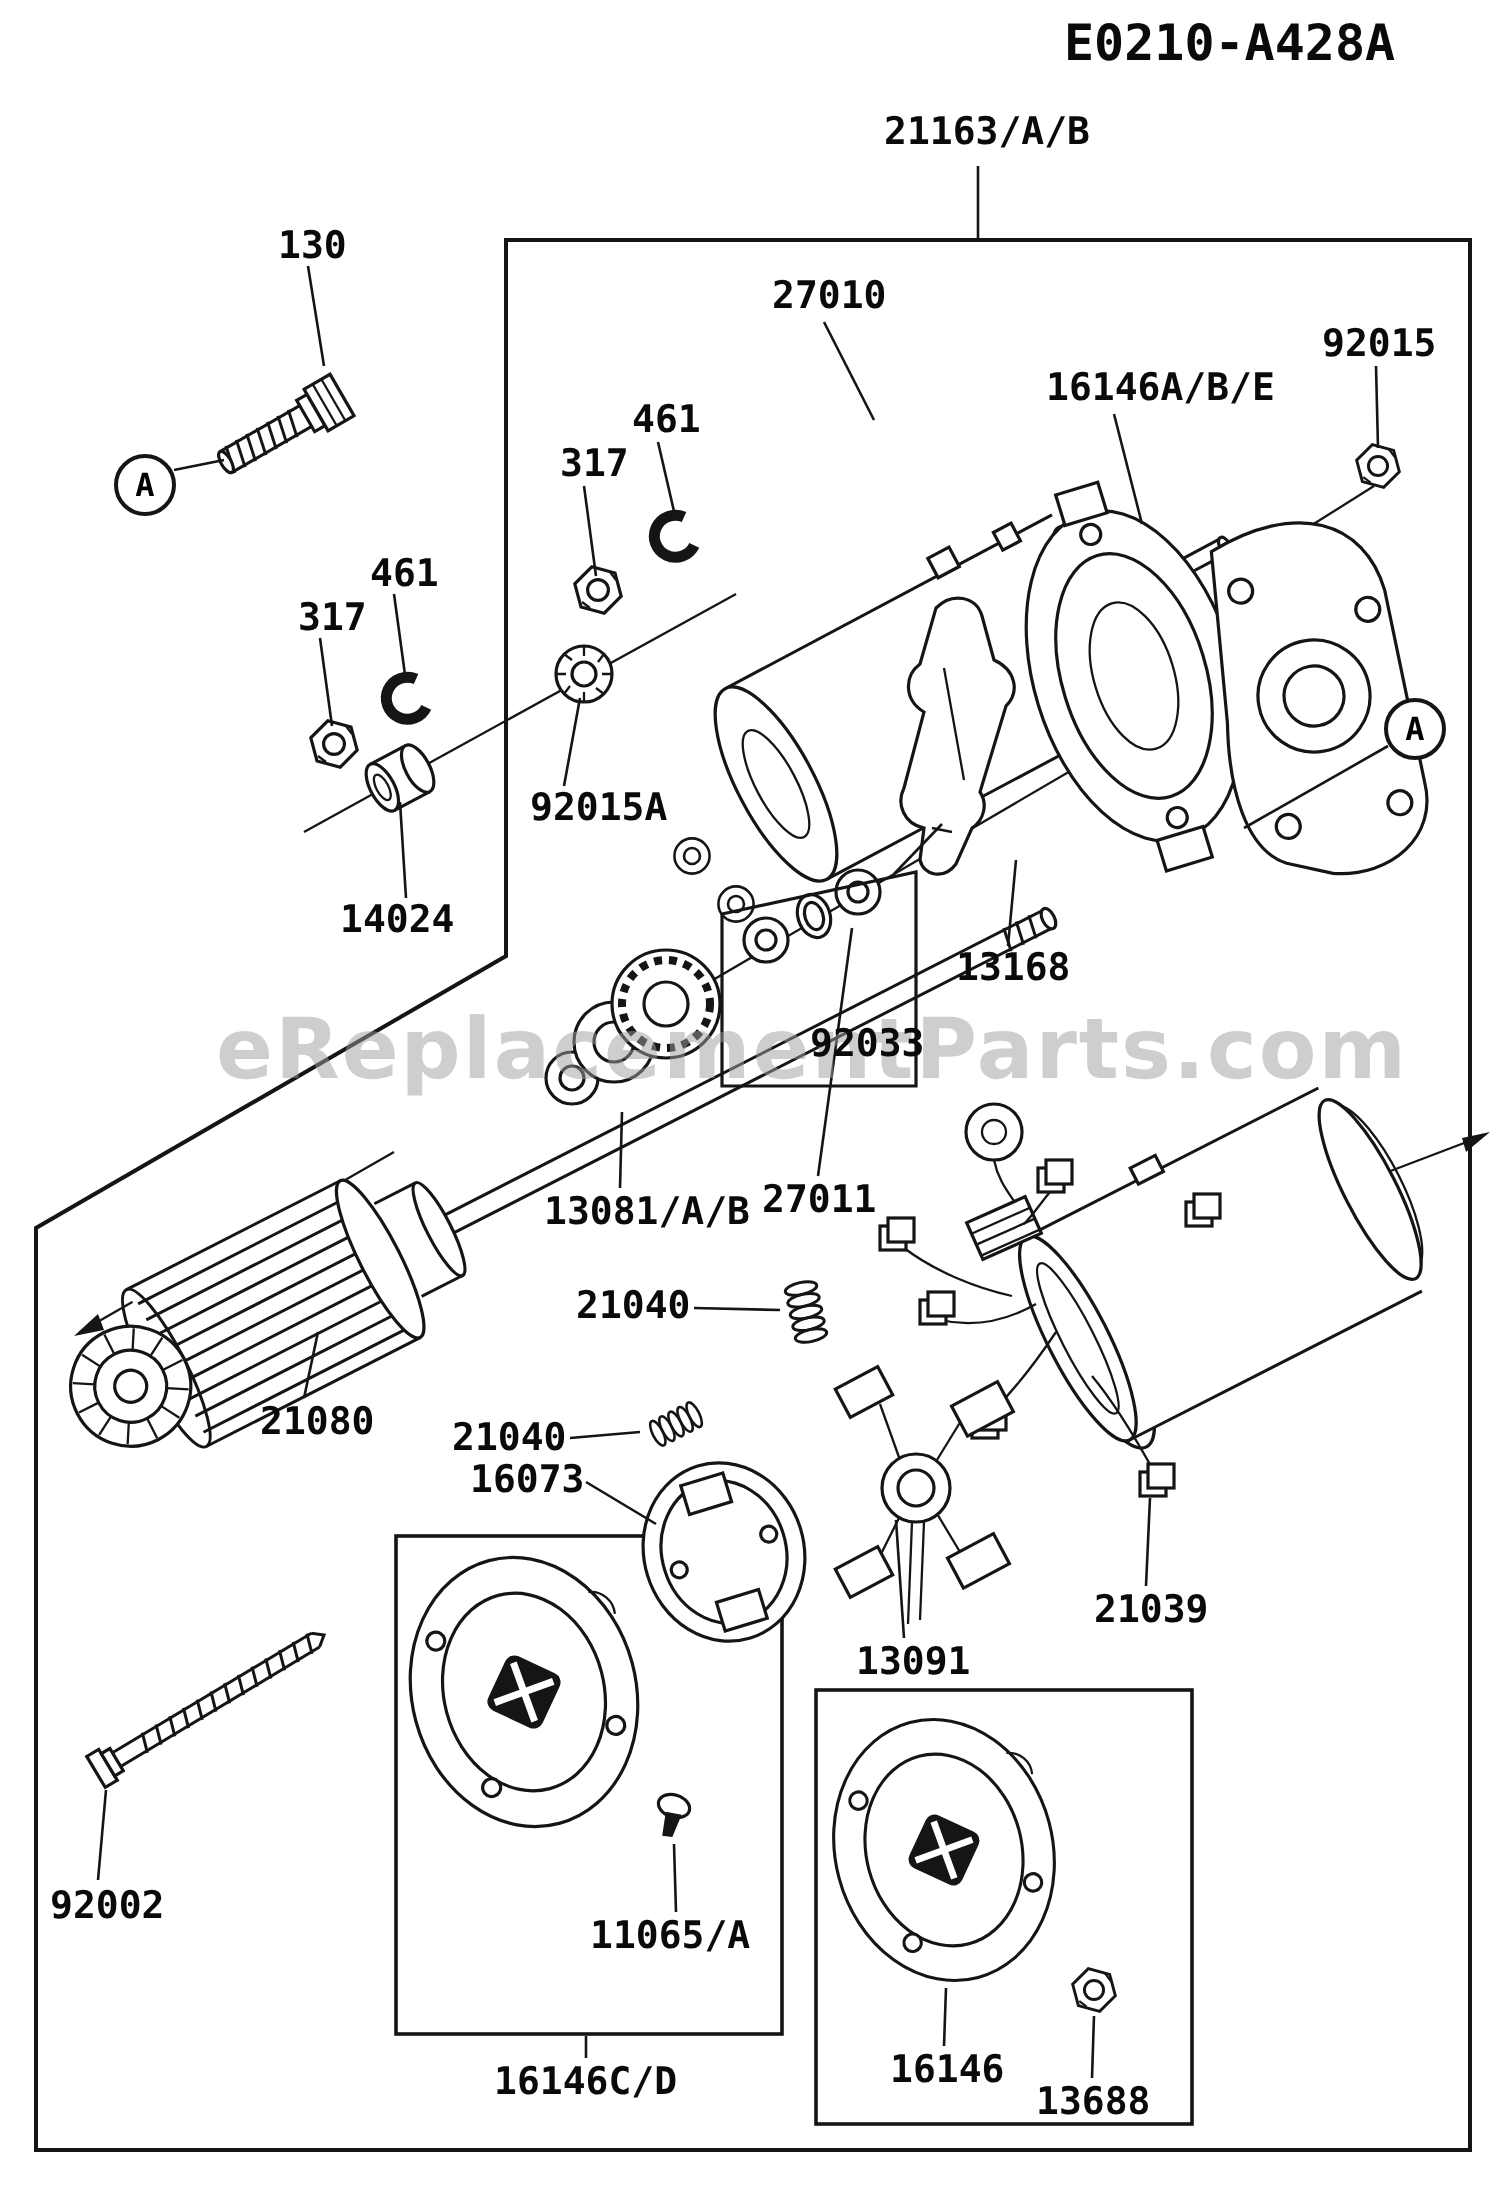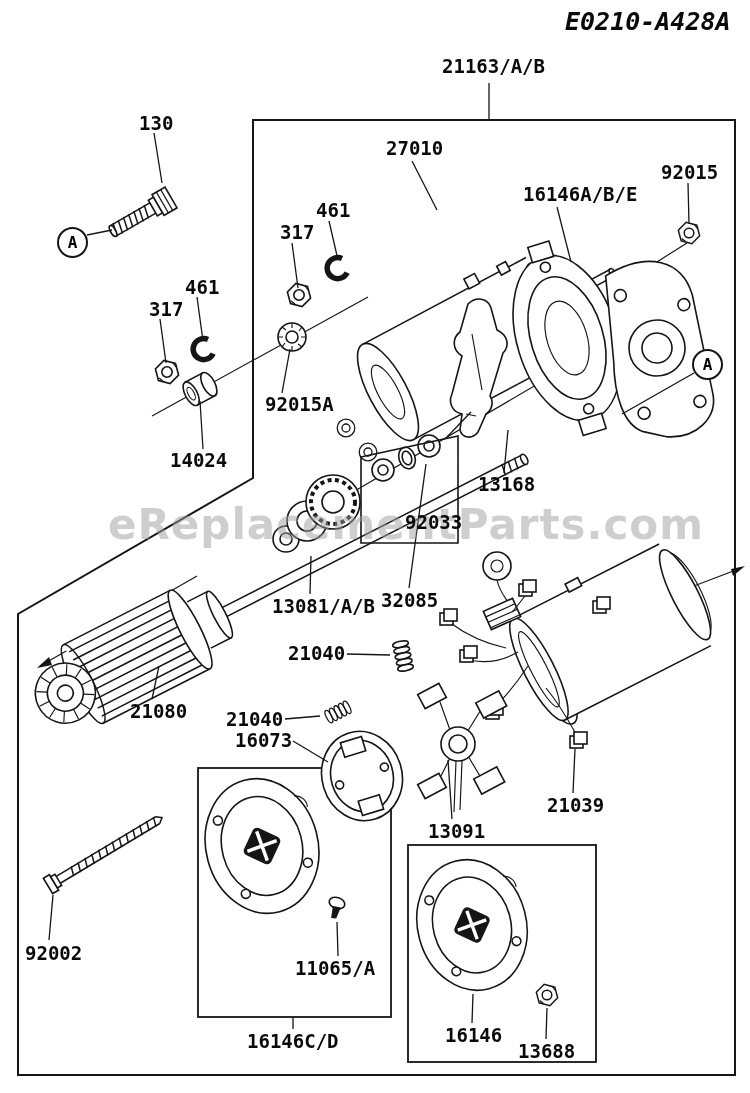--- a/index.html
+++ b/index.html
@@ -287,36 +287,36 @@
       <line class="ldr" x1="293" y1="1029" x2="293" y2="1018"></line>
       <line class="ldr" x1="472" y1="1023" x2="473" y2="994"></line>
       <line class="ldr" x1="546" y1="1039" x2="547" y2="1008"></line>
       <line class="ldr" x1="87" y1="235" x2="112" y2="230"></line>
       <line class="ldr" x1="694" y1="373" x2="622" y2="414"></line>
     </g>
   </svg>
 
   <div class="wm">eReplacementParts.com</div>
 
-  <div class="lbl title" style="left:565px;top:9px;font-style:italic;">E0210-A428A</div>
+  <div class="lbl title" style="left:532px;top:9px;">E0210-A428A</div>
   <div class="lbl" style="left:442px;top:57px;">21163/A/B</div>
   <div class="lbl" style="left:139px;top:114px;text-align:right;">130</div>
   <div class="lbl" style="left:386px;top:139px;">27010</div>
   <div class="lbl" style="left:316px;top:201px;">461</div>
   <div class="lbl" style="left:280px;top:223px;">317</div>
   <div class="lbl" style="left:523px;top:185px;">16146A/B/E</div>
   <div class="lbl" style="left:661px;top:163px;">92015</div>
   <div class="lbl" style="left:185px;top:278px;">461</div>
   <div class="lbl" style="left:149px;top:300px;">317</div>
   <div class="lbl" style="left:265px;top:395px;">92015A</div>
   <div class="lbl" style="left:170px;top:451px;">14024</div>
   <div class="lbl" style="left:478px;top:475px;">13168</div>
   <div class="lbl" style="left:405px;top:513px;">92033</div>
   <div class="lbl" style="left:256px;top:597px;margin-left:16px;">13081/A/B</div>
-  <div class="lbl" style="left:381px;top:591px;">32085</div>
+  <div class="lbl" style="left:381px;top:591px;">27011</div>
   <div class="lbl" style="left:288px;top:644px;">21040</div>
   <div class="lbl" style="left:130px;top:702px;">21080</div>
   <div class="lbl" style="left:226px;top:710px;">21040</div>
   <div class="lbl" style="left:235px;top:731px;">16073</div>
   <div class="lbl" style="left:428px;top:822px;">13091</div>
   <div class="lbl" style="left:547px;top:796px;">21039</div>
   <div class="lbl" style="left:25px;top:944px;">92002</div>
   <div class="lbl" style="left:295px;top:959px;">11065/A</div>
   <div class="lbl" style="left:247px;top:1032px;">16146C/D</div>
   <div class="lbl" style="left:445px;top:1026px;">16146</div>

